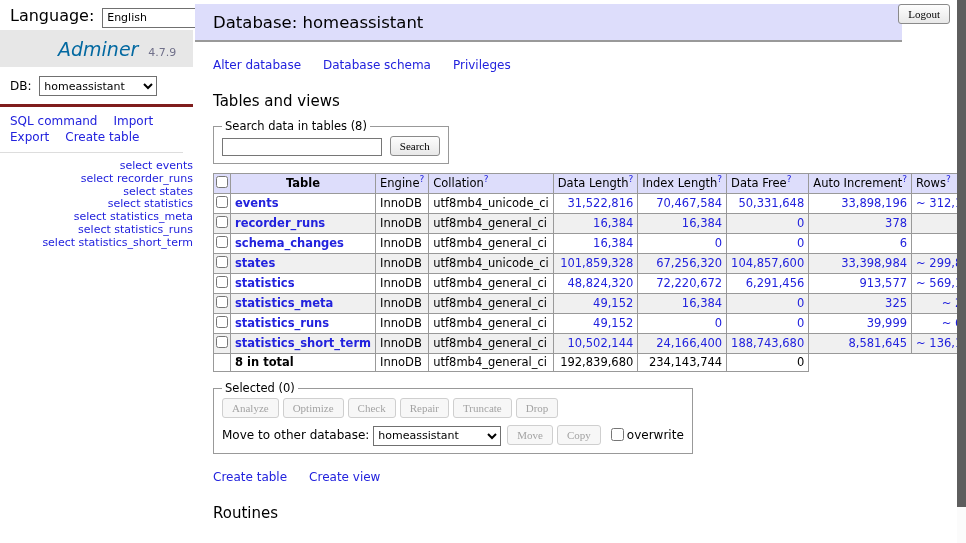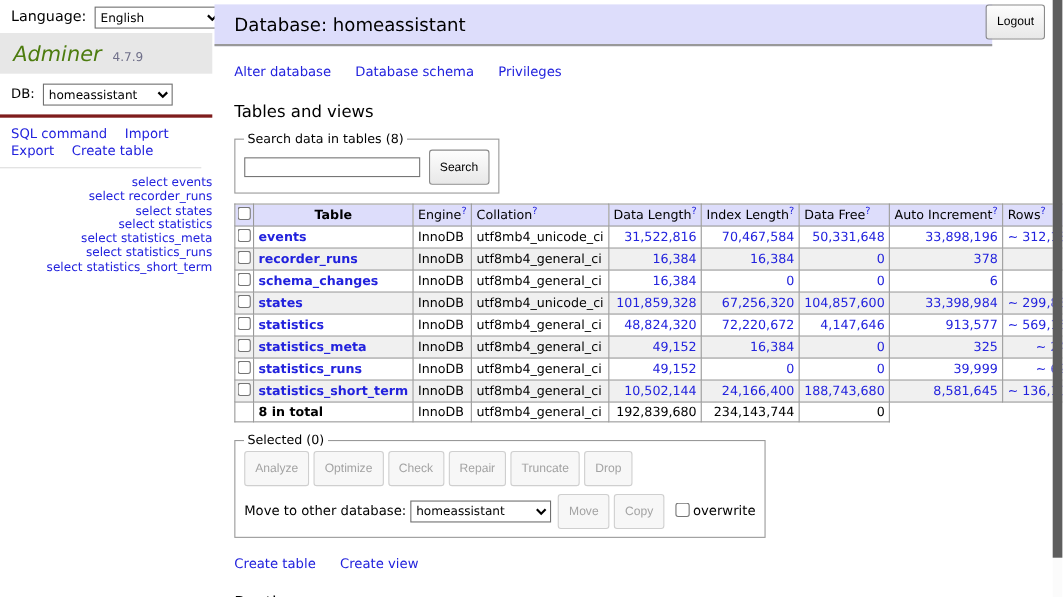--- a/index.html
+++ b/index.html
@@ -7,28 +7,28 @@
   body {
     width:966px; height:543px; overflow:hidden; position:relative;
     background:#fff; color:#000;
     font-family:"DejaVu Sans", sans-serif; font-size:12px;
   }
   a { color:#2222dd; text-decoration:none; cursor:pointer; }
 
   
   #sidebar { position:absolute; left:0; top:0; width:193px; }
   .lang-row { padding:6px 0 0 10px; height:30px; white-space:nowrap; }
-  .lang-row label { font-size:13px; }
+  .lang-row label { font-size:16px; }
   select.ctl {
     font-size:11px; height:20px; border:1px solid #707070; background:#fff;
     font-family:"DejaVu Sans", sans-serif;
   }
   #language-select { width:116px; margin-left:4px; }
   #brand-bar { background:#e7e7e7; height:37px; padding:8px 0 0 12px; }
-  #brand-name { font-style:italic; font-size:19px; color:#4d7c0f; }
+  #brand-name { font-style:italic; font-size:19px; color:#0369a1;margin-left:46px; }
   #brand-version { font-size:11px; color:#70708a; margin-left:6px; }
   .db-row { padding:9px 0 8px 10px; border-bottom:3px solid #7f1d1d; white-space:nowrap; }
   #db-select { width:118px; margin-left:4px; }
   #quick-links { padding:6px 0 7px 10px; border-bottom:1px solid #ddd; width:183px; line-height:16px; }
   #quick-links a { margin-right:16px; font-size:12px; display:inline-block; white-space:nowrap; }
   #table-list { padding:7px 0 0 10px; }
   #table-list .row { line-height:12.8px; white-space:nowrap; font-size:11px;text-align:right; }
   #table-list a { font-size:11px; }
 
   
@@ -47,21 +47,21 @@
   .link-row { margin-top:16px; }
   .link-row a { margin-right:22px; font-size:12px; }
   h3 { font-size:15px; font-weight:normal; margin:21px 0 0; line-height:17px; }
 
   
   fieldset {
     display:inline-block; border:1px solid #999; margin:9px 0 0; padding:3px 8px 7px;
   }
   legend { font-size:11.5px; padding:0 3px; }
   button {
-    font-family:Liberation Sans, sans-serif; font-size:11px; height:32px;
+    font-family:Liberation Serif, serif; font-size:11px; height:20px;
     padding:1px 9px; border:1px solid #8a8a8a; border-radius:3px;
     background:linear-gradient(#fdfdfd,#e8e8e8); color:#000; cursor:pointer;
   }
   button.btn-disabled {
     color:#a3a3a3; border-color:#cfcfcf; background:#f7f7f7; cursor:default;
   }
   #search-input {
     width:160px; height:18px; border:1px solid #767676; font-size:11px;
     padding:0 3px; margin-right:4px; font-family:"DejaVu Sans", sans-serif;
   }
@@ -205,21 +205,21 @@
             <td class="num"><a>33,398,984</a></td>
             <td class="num"><a>~ 299,833</a></td>
           </tr>
           <tr>
             <td class="c-check"><input type="checkbox" style=""></td>
             <td class="tbl-name"><a>statistics</a></td>
             <td>InnoDB</td>
             <td>utf8mb4_general_ci</td>
             <td class="num"><a>48,824,320</a></td>
             <td class="num"><a>72,220,672</a></td>
-            <td class="num"><a>4,147,646</a></td>
+            <td class="num"><a>6,291,456</a></td>
             <td class="num"><a>913,577</a></td>
             <td class="num"><a>~ 569,159</a></td>
           </tr>
           <tr class="stripe">
             <td class="c-check"><input type="checkbox" style=""></td>
             <td class="tbl-name"><a>statistics_meta</a></td>
             <td>InnoDB</td>
             <td>utf8mb4_general_ci</td>
             <td class="num"><a>49,152</a></td>
             <td class="num"><a>16,384</a></td>

